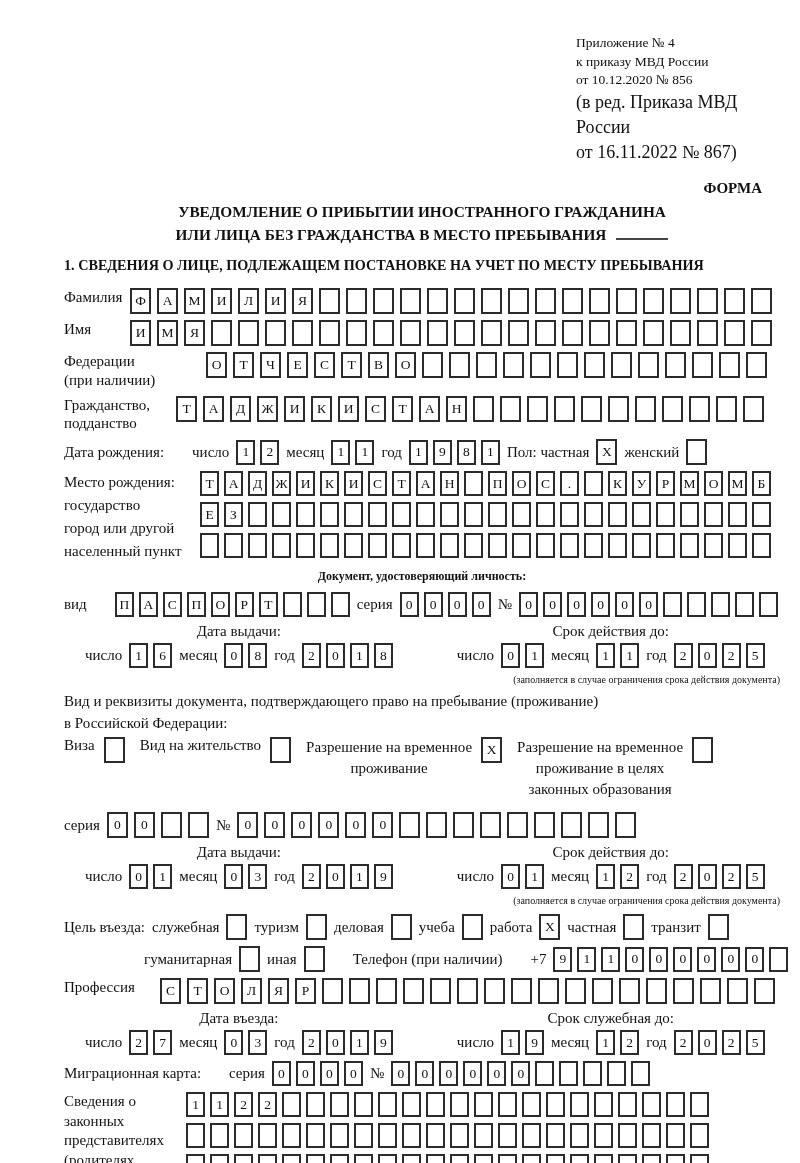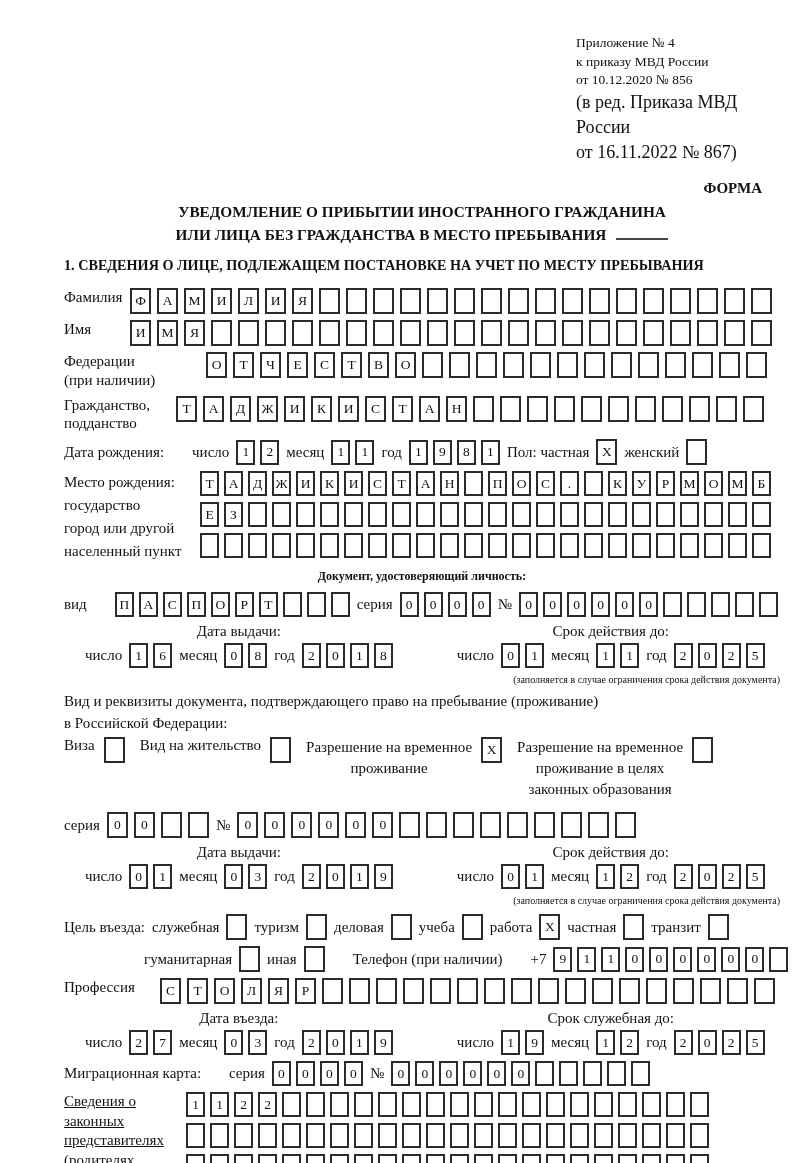--- a/index.html
+++ b/index.html
@@ -31,21 +31,21 @@
   .dates{display:flex;gap:64px;margin-top:6px;margin-left:21px;}
   .dtitle{text-align:center;margin-bottom:3px;}
   .note{font-size:10px;text-align:right;margin:0 0 8px;}
   .text15{margin:5px 0;}
   
   .opts{display:flex;align-items:flex-start;gap:15px;margin:4px 0 12px;}
   .opt{display:flex;align-items:flex-start;gap:9px;}
   .opt-label{text-align:center;line-height:1.4;}
   .indent{margin-left:80px;}
   .mplace .lbl div{line-height:23px;}
-  .reps .lbl div{line-height:19.5px;text-decoration:underline;}
+  .reps .lbl div{line-height:19.5px;}
   .cap{font-size:12.6px;text-align:center;margin:4px 0 0 90px;}
   .center-bold{text-align:center;font-weight:bold;font-size:12px;margin:6px 0 8px;}
 </style>
 </head>
 <body>
 
 <div class="page">
 
   <div class="hdr">
     <div>Приложение № 4</div>

